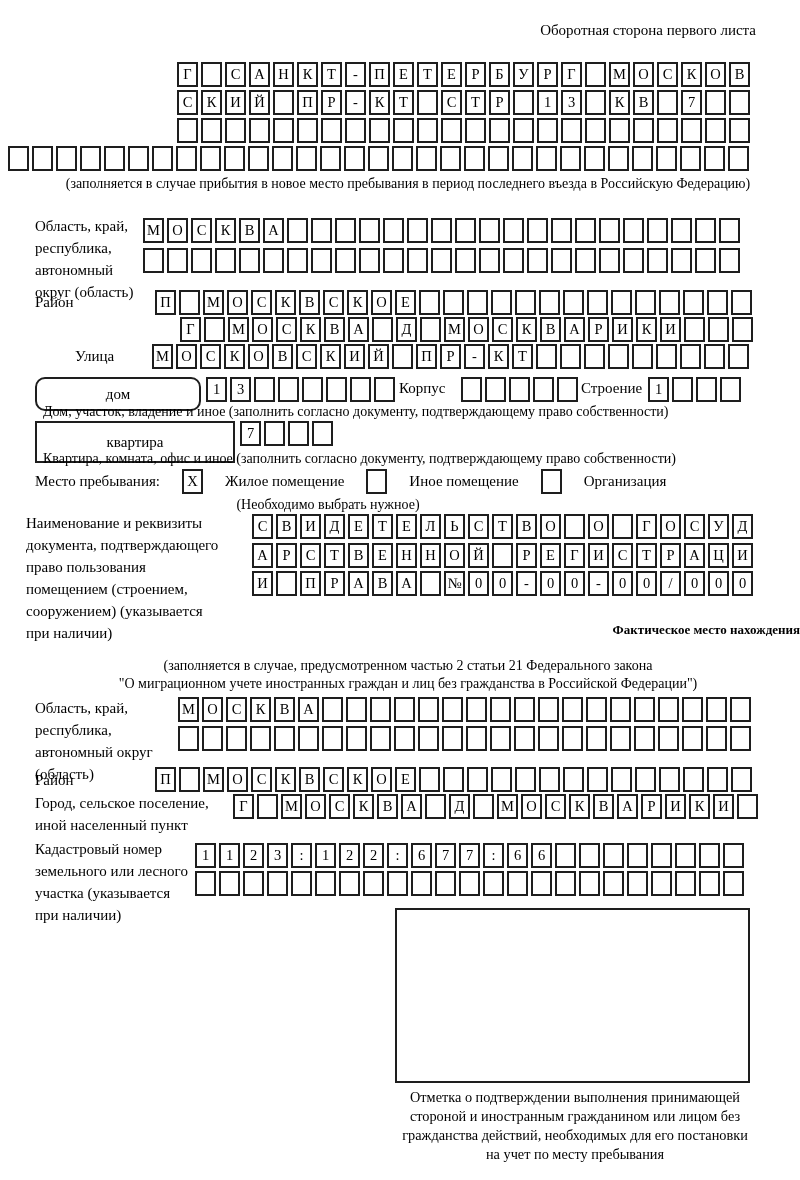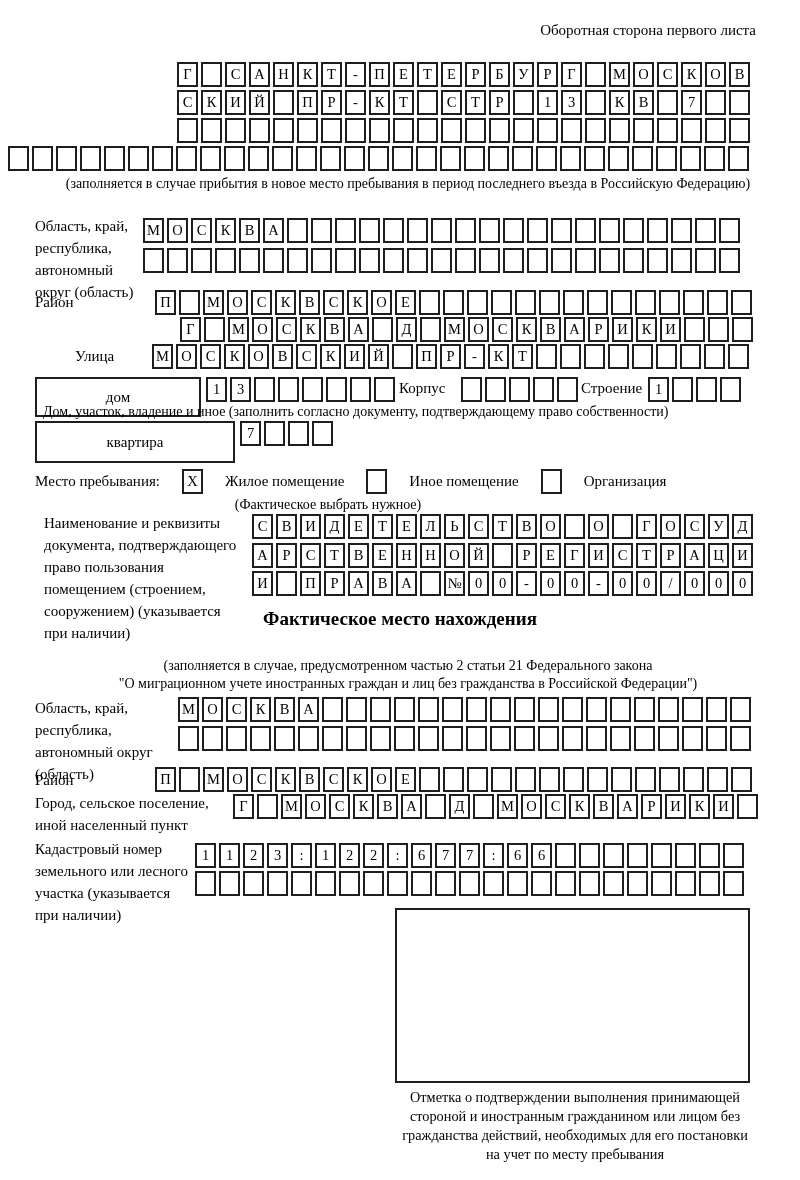--- a/index.html
+++ b/index.html
@@ -279,21 +279,21 @@
       <span class="cell"></span>
       <span class="cell"></span>
       <span class="cell"></span>
       <span class="cell"></span>
       <span class="cell"></span>
       <span class="cell"></span>
       <span class="cell"></span>
       <span class="cell"></span>
     </div>
 
-  <div class="wbox" style="left:35px;top:377px;width:166px;height:40px;">дом</div>
+  <div class="wbox" style="left:35px;top:377px;width:166px;height:34px;border-radius:10px;">дом</div>
   <div class="row" style="left:206px;top:377px;">
       <span class="cell">1</span>
       <span class="cell">3</span>
       <span class="cell"></span>
       <span class="cell"></span>
       <span class="cell"></span>
       <span class="cell"></span>
       <span class="cell"></span>
       <span class="cell"></span>
     </div>
@@ -314,33 +314,34 @@
     </div>
   <div class="cap" style="left:35px;top:404px;">Дом, участок, владение и иное (заполнить согласно документу, подтверждающему право собственности)</div>
 
   <div class="wbox" style="left:35px;top:421px;width:200px;height:42px;">квартира</div>
   <div class="row" style="left:240px;top:421px;">
       <span class="cell">7</span>
       <span class="cell"></span>
       <span class="cell"></span>
       <span class="cell"></span>
     </div>
+  <div class="cap" style="left:35px;top:451px;">Квартира, комната, офис и иное (заполнить согласно документу, подтверждающему право собственности)</div>
 
   <div class="stay" style="left:35px;top:469px;">
     <span class="inline-lbl">Место пребывания:</span>
     <span class="cell">X</span>
     <span class="inline-lbl">Жилое помещение</span>
     <span class="cell"></span>
     <span class="inline-lbl">Иное помещение</span>
     <span class="cell"></span>
     <span class="inline-lbl">Организация</span>
   </div>
-  <div class="cap" style="left:120px;top:497px;width:400px;text-align:center;">(Фактическое выбрать нужное)</div>
-
-  <div class="lbl" style="left:44px;top:512px;width:215px;">Наименование и реквизиты
+  <div class="cap" style="left:120px;top:497px;width:400px;text-align:center;">(Необходимо выбрать нужное)</div>
+
+  <div class="lbl" style="left:26px;top:512px;width:215px;">Наименование и реквизиты
 документа, подтверждающего
 право пользования
 помещением (строением,
 сооружением) (указывается
 при наличии)</div>
   <div class="row" style="left:252px;top:514px;">
       <span class="cell">С</span>
       <span class="cell">В</span>
       <span class="cell">И</span>
       <span class="cell">Д</span>
@@ -402,21 +403,21 @@
       <span class="cell">0</span>
       <span class="cell">-</span>
       <span class="cell">0</span>
       <span class="cell">0</span>
       <span class="cell">/</span>
       <span class="cell">0</span>
       <span class="cell">0</span>
       <span class="cell">0</span>
     </div>
 
-  <div class="title center" style="top:608px;font-size:19px;">Фактическое место нахождения</div>
+  <div class="title center" style="top:622px;font-size:13px;text-align:right;">Фактическое место нахождения</div>
   <div class="cap center" style="top:658px;">(заполняется в случае, предусмотренном частью 2 статьи 21 Федерального закона</div>
   <div class="cap center" style="top:676px;">"О миграционном учете иностранных граждан и лиц без гражданства в Российской Федерации")</div>
 
   <div class="lbl" style="left:35px;top:697px;width:150px;">Область, край,
 республика,
 автономный округ
 (область)</div>
   <div class="row" style="left:178px;top:697px;">
       <span class="cell">М</span>
       <span class="cell">О</span>

